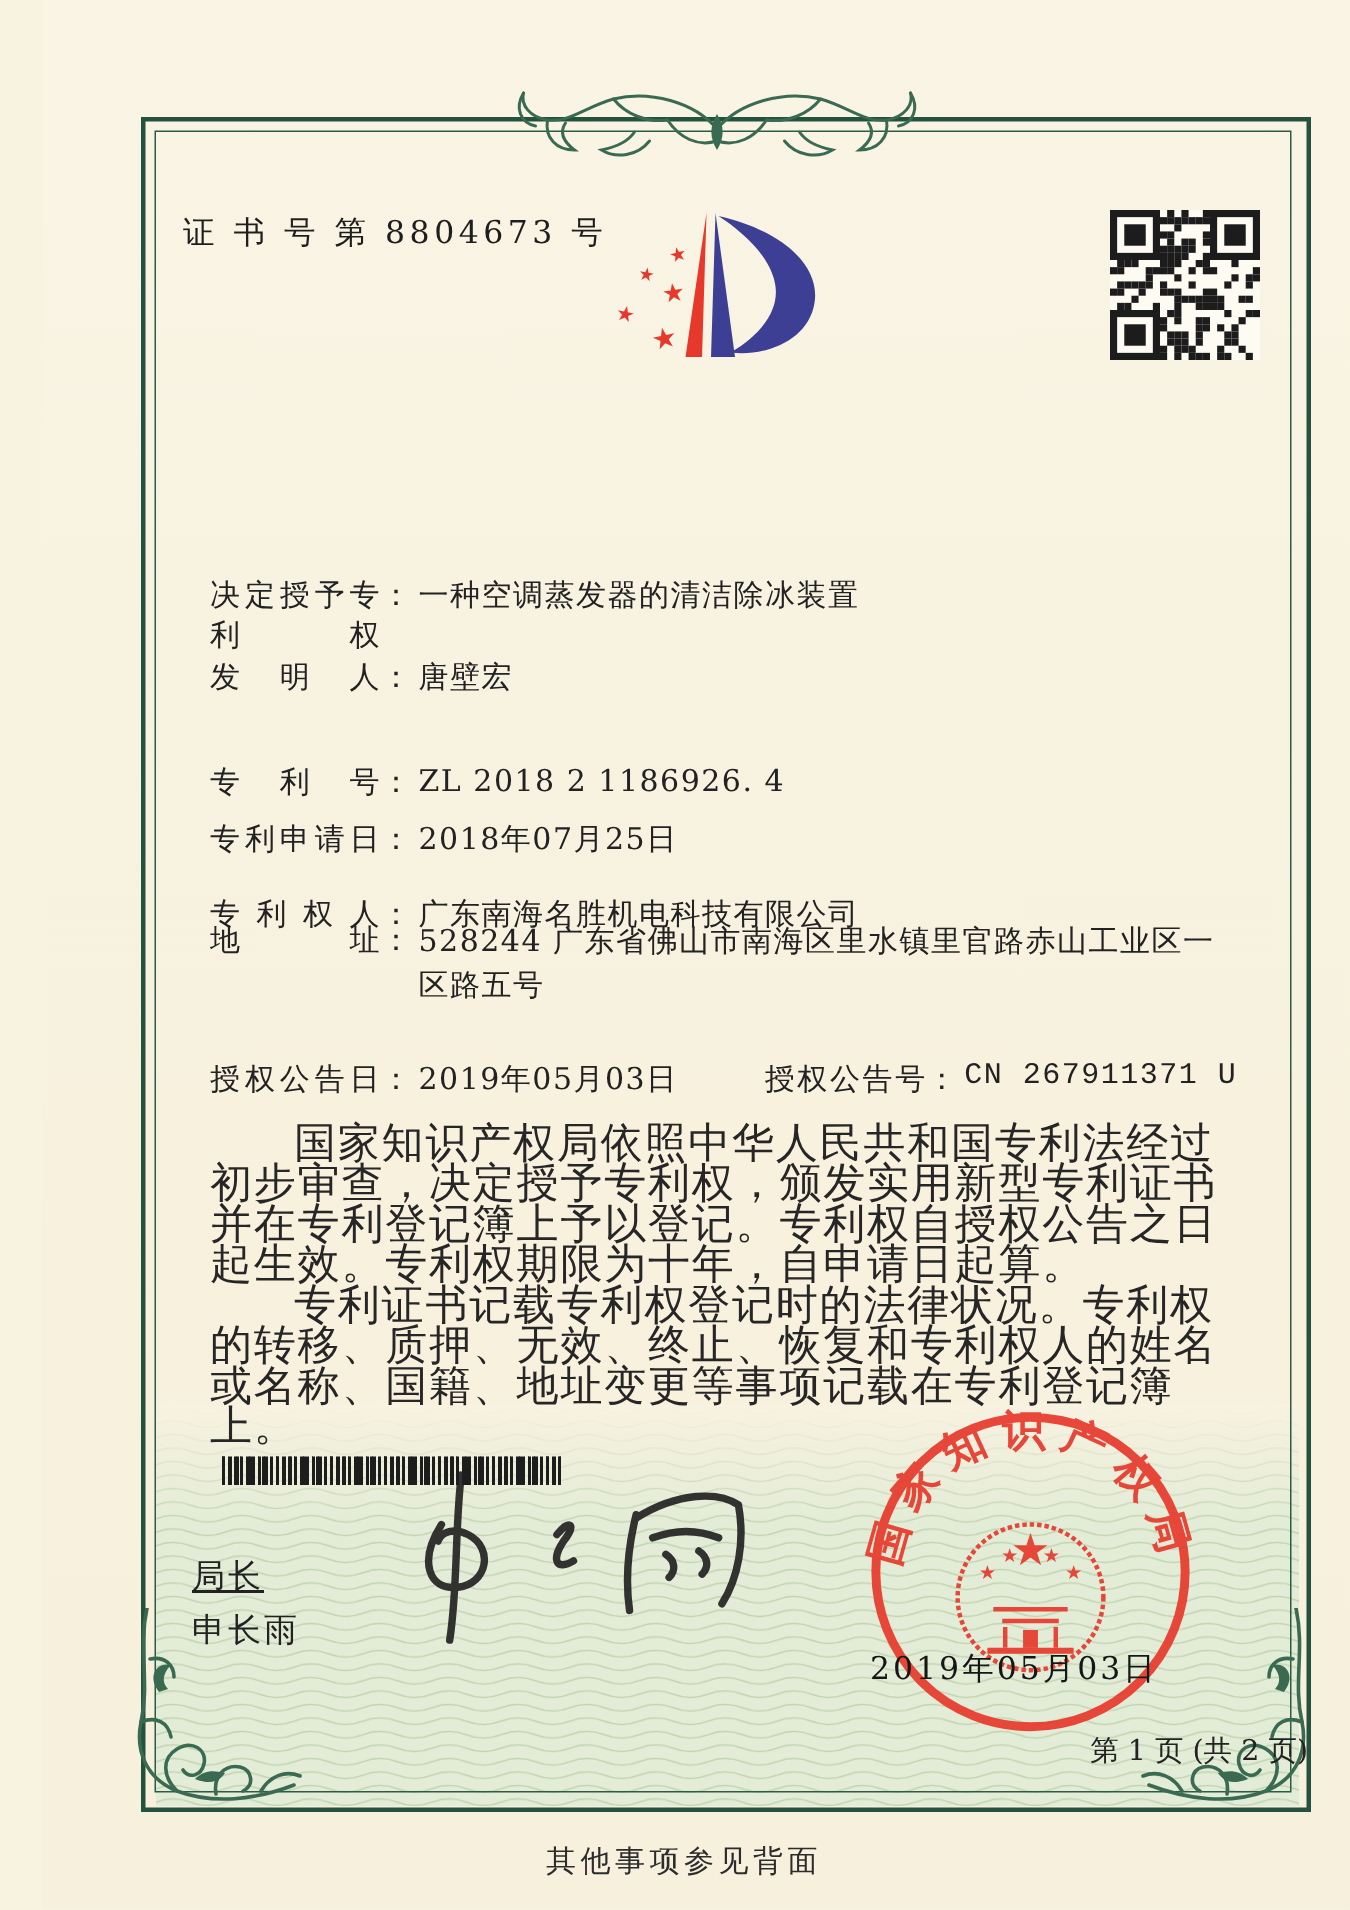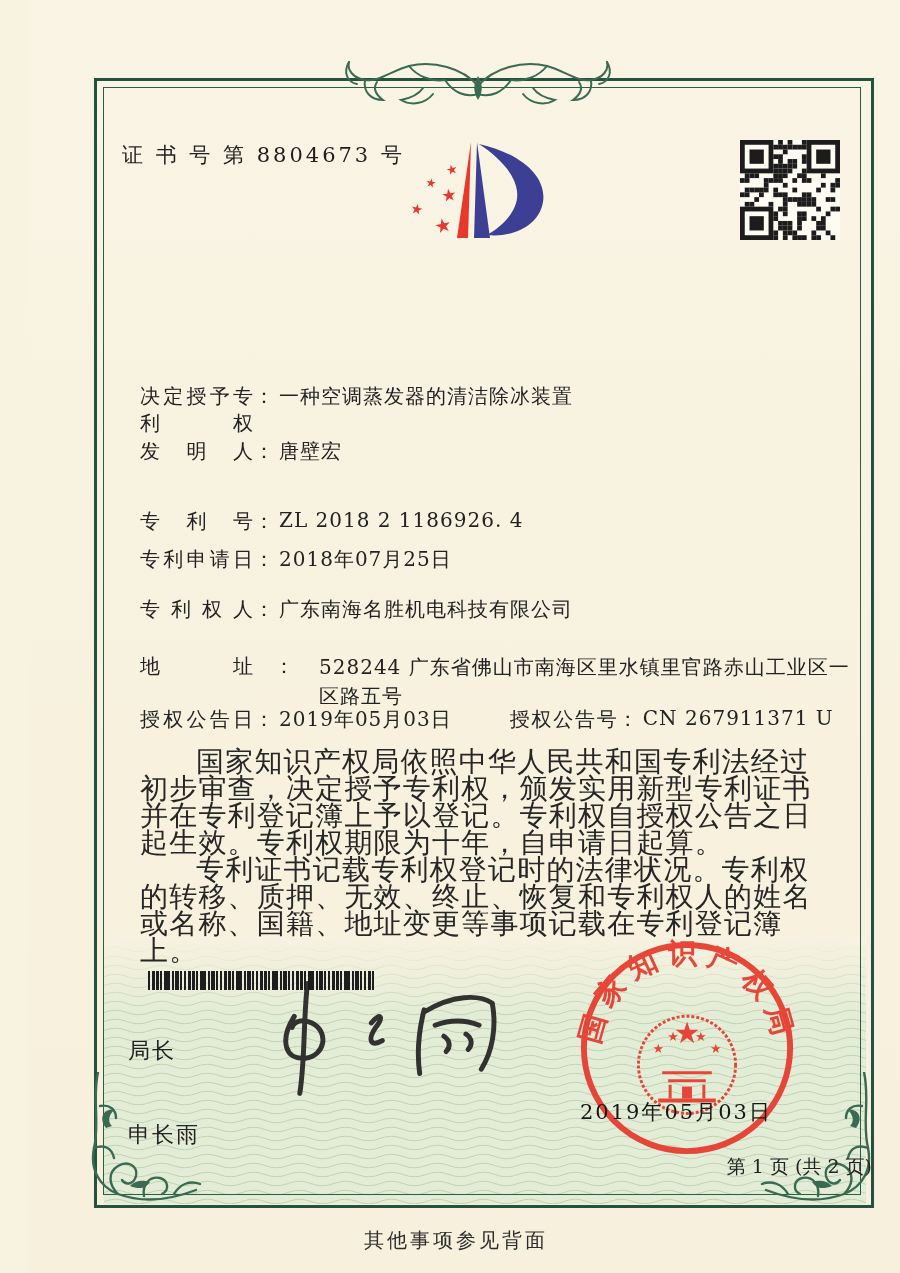--- a/index.html
+++ b/index.html
@@ -21,30 +21,30 @@
   .logo{position:absolute;left:372px;top:134px;z-index:4;}
   .qr{position:absolute;left:712px;top:140px;width:100px;height:100px;background:#fdfbf2;z-index:4;}
   .title{position:absolute;left:0;right:0;top:266px;text-align:center;font-size:46px;
         font-weight:bold;letter-spacing:13px;padding-left:13px;color:#111;z-index:4;}
   .row{position:absolute;left:112px;z-index:4;font-size:20px;letter-spacing:1px;
         display:flex;align-items:flex-start;}
   .lbl{display:inline-block;width:114px;text-align:justify;text-align-last:justify;flex:0 0 auto;}
   .colon{flex:0 0 auto;margin-right:4px;}
   .val{display:inline-block;}
   .val.addr{width:545px;line-height:29px;}
-  .pair2{display:flex;margin-left:58px;}
+  .pair2{display:flex;margin-left:58px;font-family:Liberation Mono, monospace;}
   .body-text{position:absolute;left:112px;top:748px;width:678px;z-index:4;
         font-size:28px;line-height:27px;letter-spacing:1.2px;color:#262626;}
   .body-text p{margin:0;text-indent:2em;}
   .barcode{position:absolute;left:120px;top:971px;width:226px;height:19px;z-index:4;
         background:repeating-linear-gradient(90deg,#1d1d1d 0 2px,transparent 2px 4px),
                    repeating-linear-gradient(90deg,#1d1d1d 0 1px,transparent 1px 6px),
                    repeating-linear-gradient(90deg,#1d1d1d 0 2px,transparent 2px 9px);}
-  .signer-title{position:absolute;left:100px;top:1036px;font-size:22px;letter-spacing:2px;z-index:4;}
-  .signer-name{position:absolute;left:100px;top:1120px;font-size:22px;letter-spacing:2px;z-index:4;}
+  .signer-title{position:absolute;left:100px;top:1036px;font-size:22px;letter-spacing:2px;z-index:4;text-decoration:underline;}
+  .signer-name{position:absolute;left:100px;top:1072px;font-size:22px;letter-spacing:2px;z-index:4;}
   .signature{position:absolute;left:232px;top:968px;z-index:5;}
   .seal{position:absolute;left:543px;top:936px;z-index:3;}
   .seal-date{position:absolute;left:552px;top:1098px;font-size:21px;letter-spacing:2px;color:#161616;z-index:6;}
   .page-no{position:absolute;left:0;right:56px;top:1154px;text-align:right;font-size:19px;z-index:4;color:#222;}
   .back-note{position:absolute;left:0;right:44px;top:1227px;text-align:center;font-size:20px;
         letter-spacing:3px;color:#2c2c2c;z-index:4;}
 </style>
 </head>
 <body>
 
@@ -281,21 +281,21 @@
   <div class="row" style="top:546px;">
     <span class="lbl">专利申请日</span>
     <span class="colon">：</span>
     <span class="val">2018年07月25日</span>
   </div>
   <div class="row" style="top:596px;">
     <span class="lbl">专利权人</span>
     <span class="colon">：</span>
     <span class="val">广东南海名胜机电科技有限公司</span>
   </div>
-  <div class="row" style="top:653px;gap:20px;">
+  <div class="row" style="top:613px;">
     <span class="lbl">地址</span>
     <span class="colon">：</span>
     <span class="val addr">528244 广东省佛山市南海区里水镇里官路赤山工业区一区路五号</span>
   </div>
   <div class="row" style="top:706px;">
     <span class="lbl">授权公告日</span>
     <span class="colon">：</span>
     <span class="val">2019年05月03日</span>
     <span class="pair2">
       <span class="lbl" style="width:108px;">授权公告号</span>

